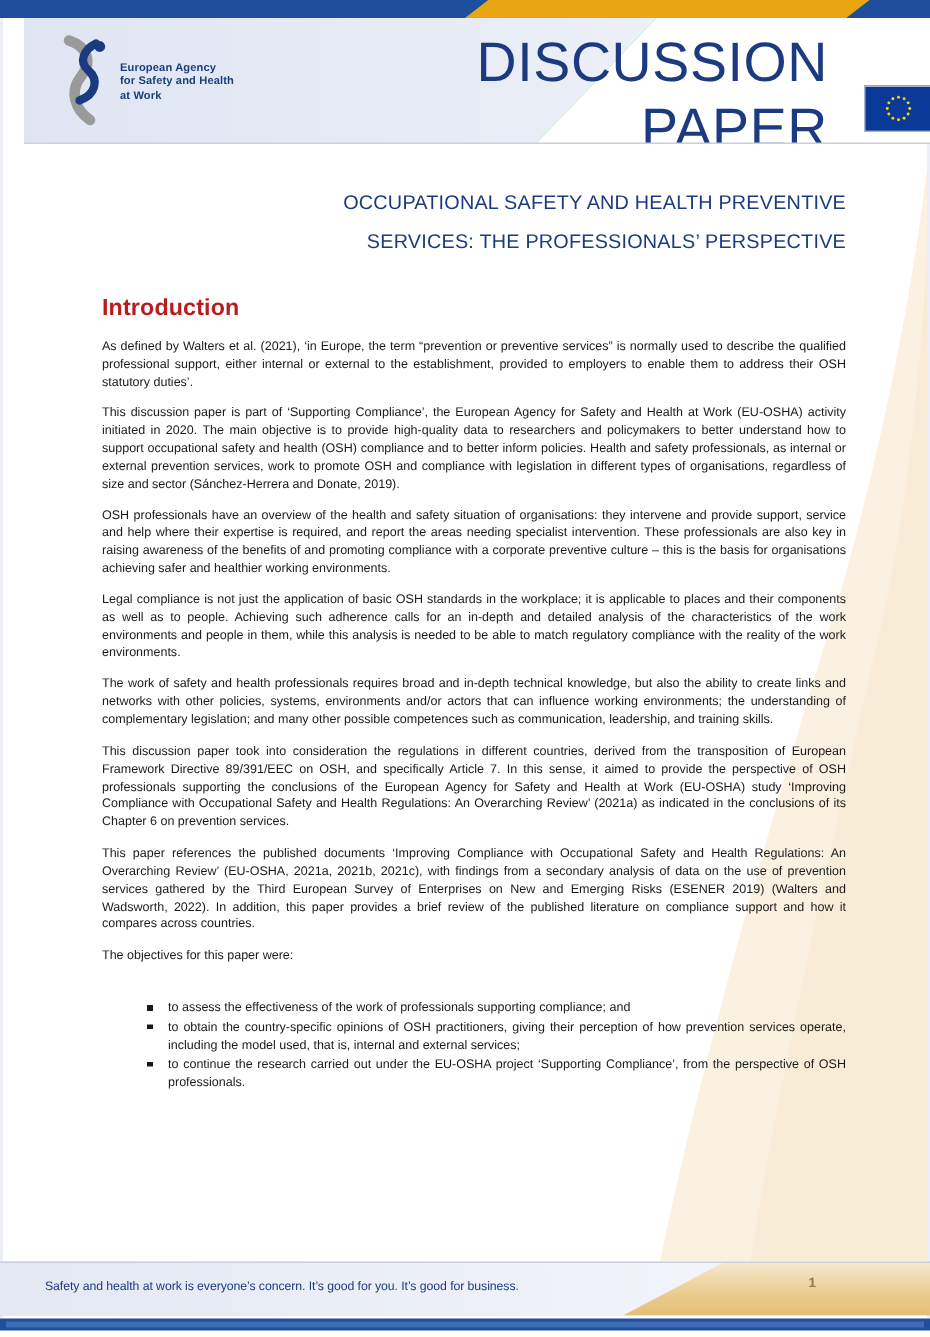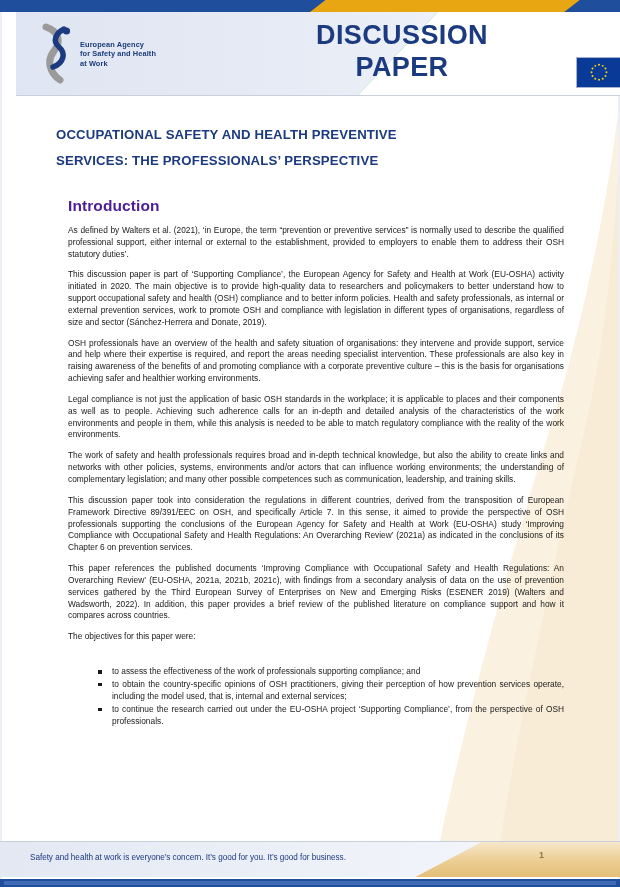--- a/index.html
+++ b/index.html
@@ -94,24 +94,24 @@
     letter-spacing: 0.1px;
     white-space: nowrap;
   }
 
   
   .doc-type {
     position: absolute;
     right: 84px;
     top: 8px;
     width: 300px;
-    text-align: center;
+    text-align: right;
     color: #1b3a80;
-    font-weight: bold;
-    font-size: 27px;
+    font-weight: normal;
+    font-size: 37px;
     line-height: 1.18;
     letter-spacing: 0.4px;
   }
   .doc-type span { display: block; }
 
   
   .eu-flag {
     position: absolute;
     right: 14px;
     top: 45px;
@@ -140,31 +140,31 @@
     position: absolute;
     left: 0; top: 96px;
     width: 620px;
     height: 745px;
     z-index: 2;
   }
 
   .doc-title {
     margin: 26px 56px 0 56px;
     color: #1b3a80;
-    font-weight: bold;
+    font-weight: normal;
     font-size: 13.2px;
     line-height: 2.0;
-    text-align: left;
+    text-align: right;
     letter-spacing: 0.15px;
   }
   .doc-title span { display: block; }
 
   .section-head {
     margin: 22px 0 10px 68px;
-    color: #4c1d95;
+    color: #b91c1c;
     font-weight: bold;
     font-size: 15.5px;
     letter-spacing: 0.1px;
   }
 
   .para {
     margin: 0 56px 9px 68px;
     font-size: 8.35px;
     line-height: 1.42;
     color: #1a1a1a;

